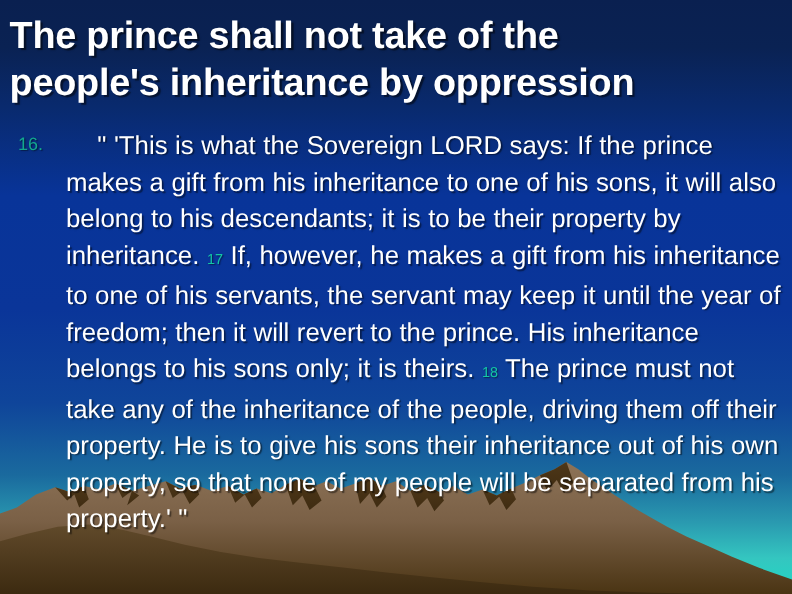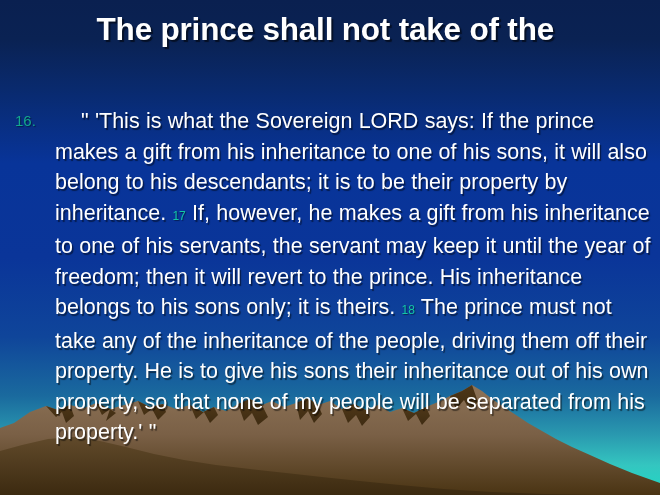--- a/index.html
+++ b/index.html
@@ -35,21 +35,21 @@
     height: 130px;
   }
   #scenery svg { display: block; width: 100%; height: 100%; }
 
   
   #title-block {
     position: absolute;
     top: 10px;
     left: 0;
     width: 562px;
-    text-align: right;
+    text-align: left;
     padding: 0 8px;
     box-sizing: border-box;
   }
   .title-line {
     color: #ffffff;
     font-size: 31.5px;
     font-weight: bold;
     line-height: 39px;
     letter-spacing: -0.2px;
     text-shadow: 2px 2px 1px rgba(0,0,0,0.55);
@@ -141,20 +141,21 @@
 
       <path fill="url(#gFront)" d="M0,86 L22,80 L48,74 L74,72 L100,76 L126,82
                L154,89 L184,95 L216,100 L250,104 L286,108
                L322,112 L360,116 L400,120 L444,124 L492,127
                L544,129 L600,130 L660,130 L660,130 L0,130 Z"></path>
     </svg>
   </div>
 
   <div id="title-block">
     <div class="title-line">The prince shall not take of the</div>
+    <div class="title-line">people's inheritance by oppression</div>
   </div>
 
   <div id="body-block">
     <div id="verse-marker">16.</div>
     <div id="verse-text"><span class="indent"></span><span>" 'This is what the Sovereign LORD says: If the prince makes a gift from his inheritance to one of his sons, it will also belong to his descendants; it is to be their property by inheritance. </span><span class="vnum">17</span><span> If, however, he makes a gift from his inheritance to one of his servants, the servant may keep it until the year of freedom; then it will revert to the prince. His inheritance belongs to his sons only; it is theirs. </span><span class="vnum">18</span><span> The prince must not take any of the inheritance of the people, driving them off their property. He is to give his sons their inheritance out of his own property, so that none of my people will be separated from his property.' "</span></div>
   </div>
 
 </div>
 
 </body></html>

